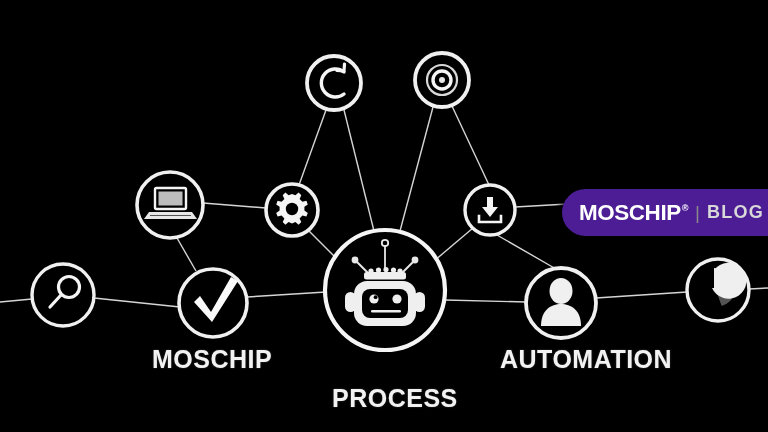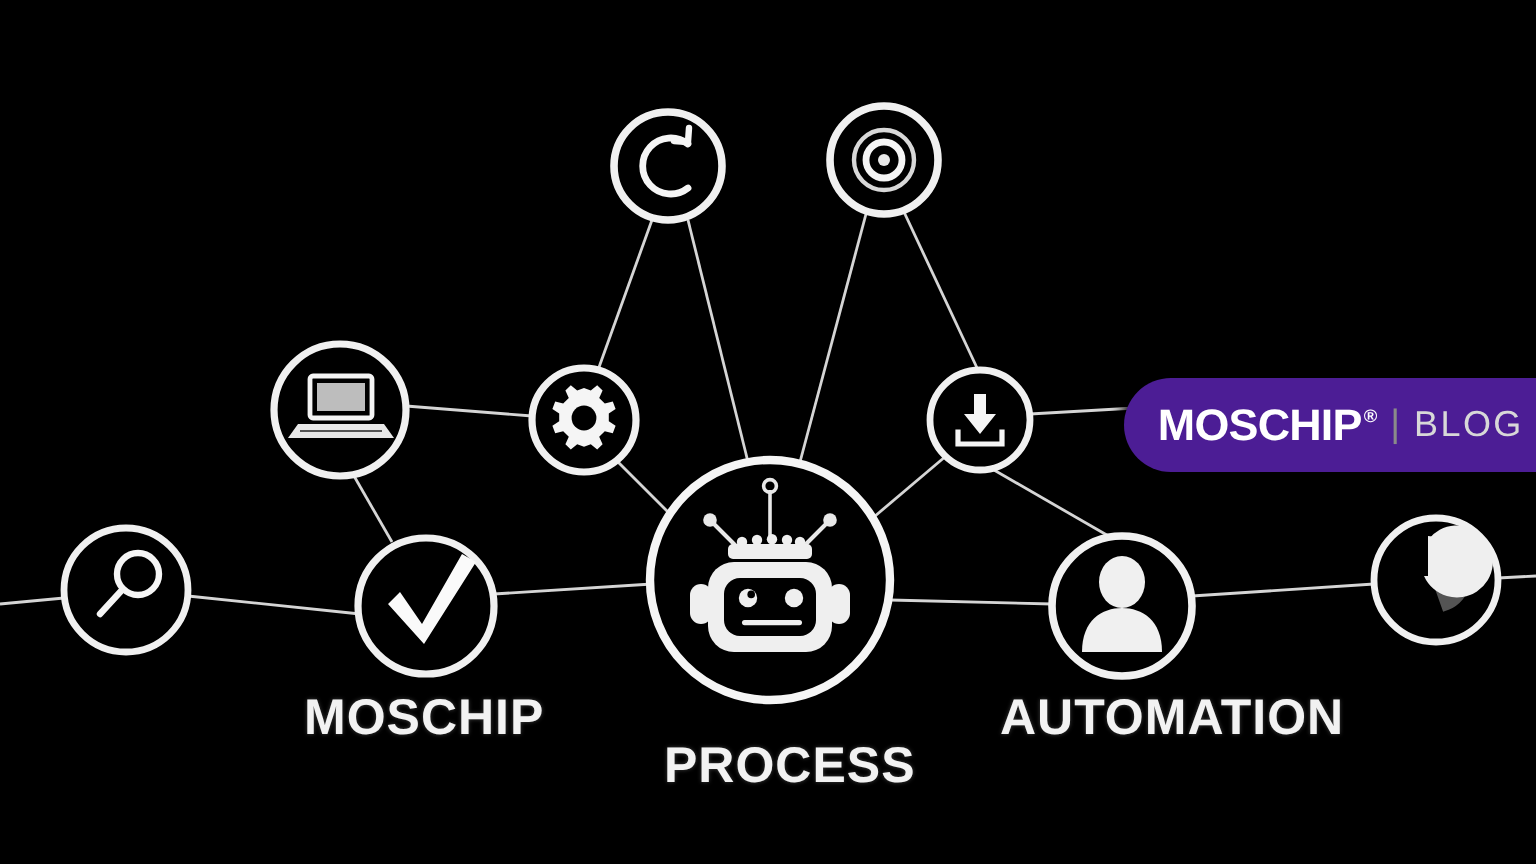--- a/index.html
+++ b/index.html
@@ -31,21 +31,21 @@
     position: absolute;
     color: #f2f2f2;
     font-weight: bold;
     font-size: 25px;
     letter-spacing: 0.5px;
     white-space: nowrap;
     font-family: "Liberation Sans", sans-serif;
     text-shadow: 0 0 2px rgba(255,255,255,0.25);
   }
   #label-robotic { left: 152px; top: 345px; }
-  #label-process { left: 332px; top: 369px; }
+  #label-process { left: 332px; top: 384px; }
   #label-automation { left: 500px; top: 345px; }
 
   #logo-badge {
     position: absolute;
     left: 562px;
     top: 189px;
     width: 206px;
     height: 47px;
     background: #4c1d95;
     border-radius: 24px 0 0 24px;
@@ -74,20 +74,21 @@
     color: #8a8a8a;
     font-size: 19px;
     margin: 0 7px 0 8px;
     font-weight: 300;
   }
   #logo-blog {
     color: #d8d8d8;
     font-size: 18px;
     letter-spacing: 1.2px;
     font-family: "Liberation Sans", sans-serif;
+    font-weight: bold;
   }
 </style>
 </head>
 <body>
 
 <div id="stage">
 
   <svg id="graph" viewBox="0 0 768 432">
 
     <g stroke="#e8e8e8" stroke-width="1.4" fill="none" opacity="0.92">

